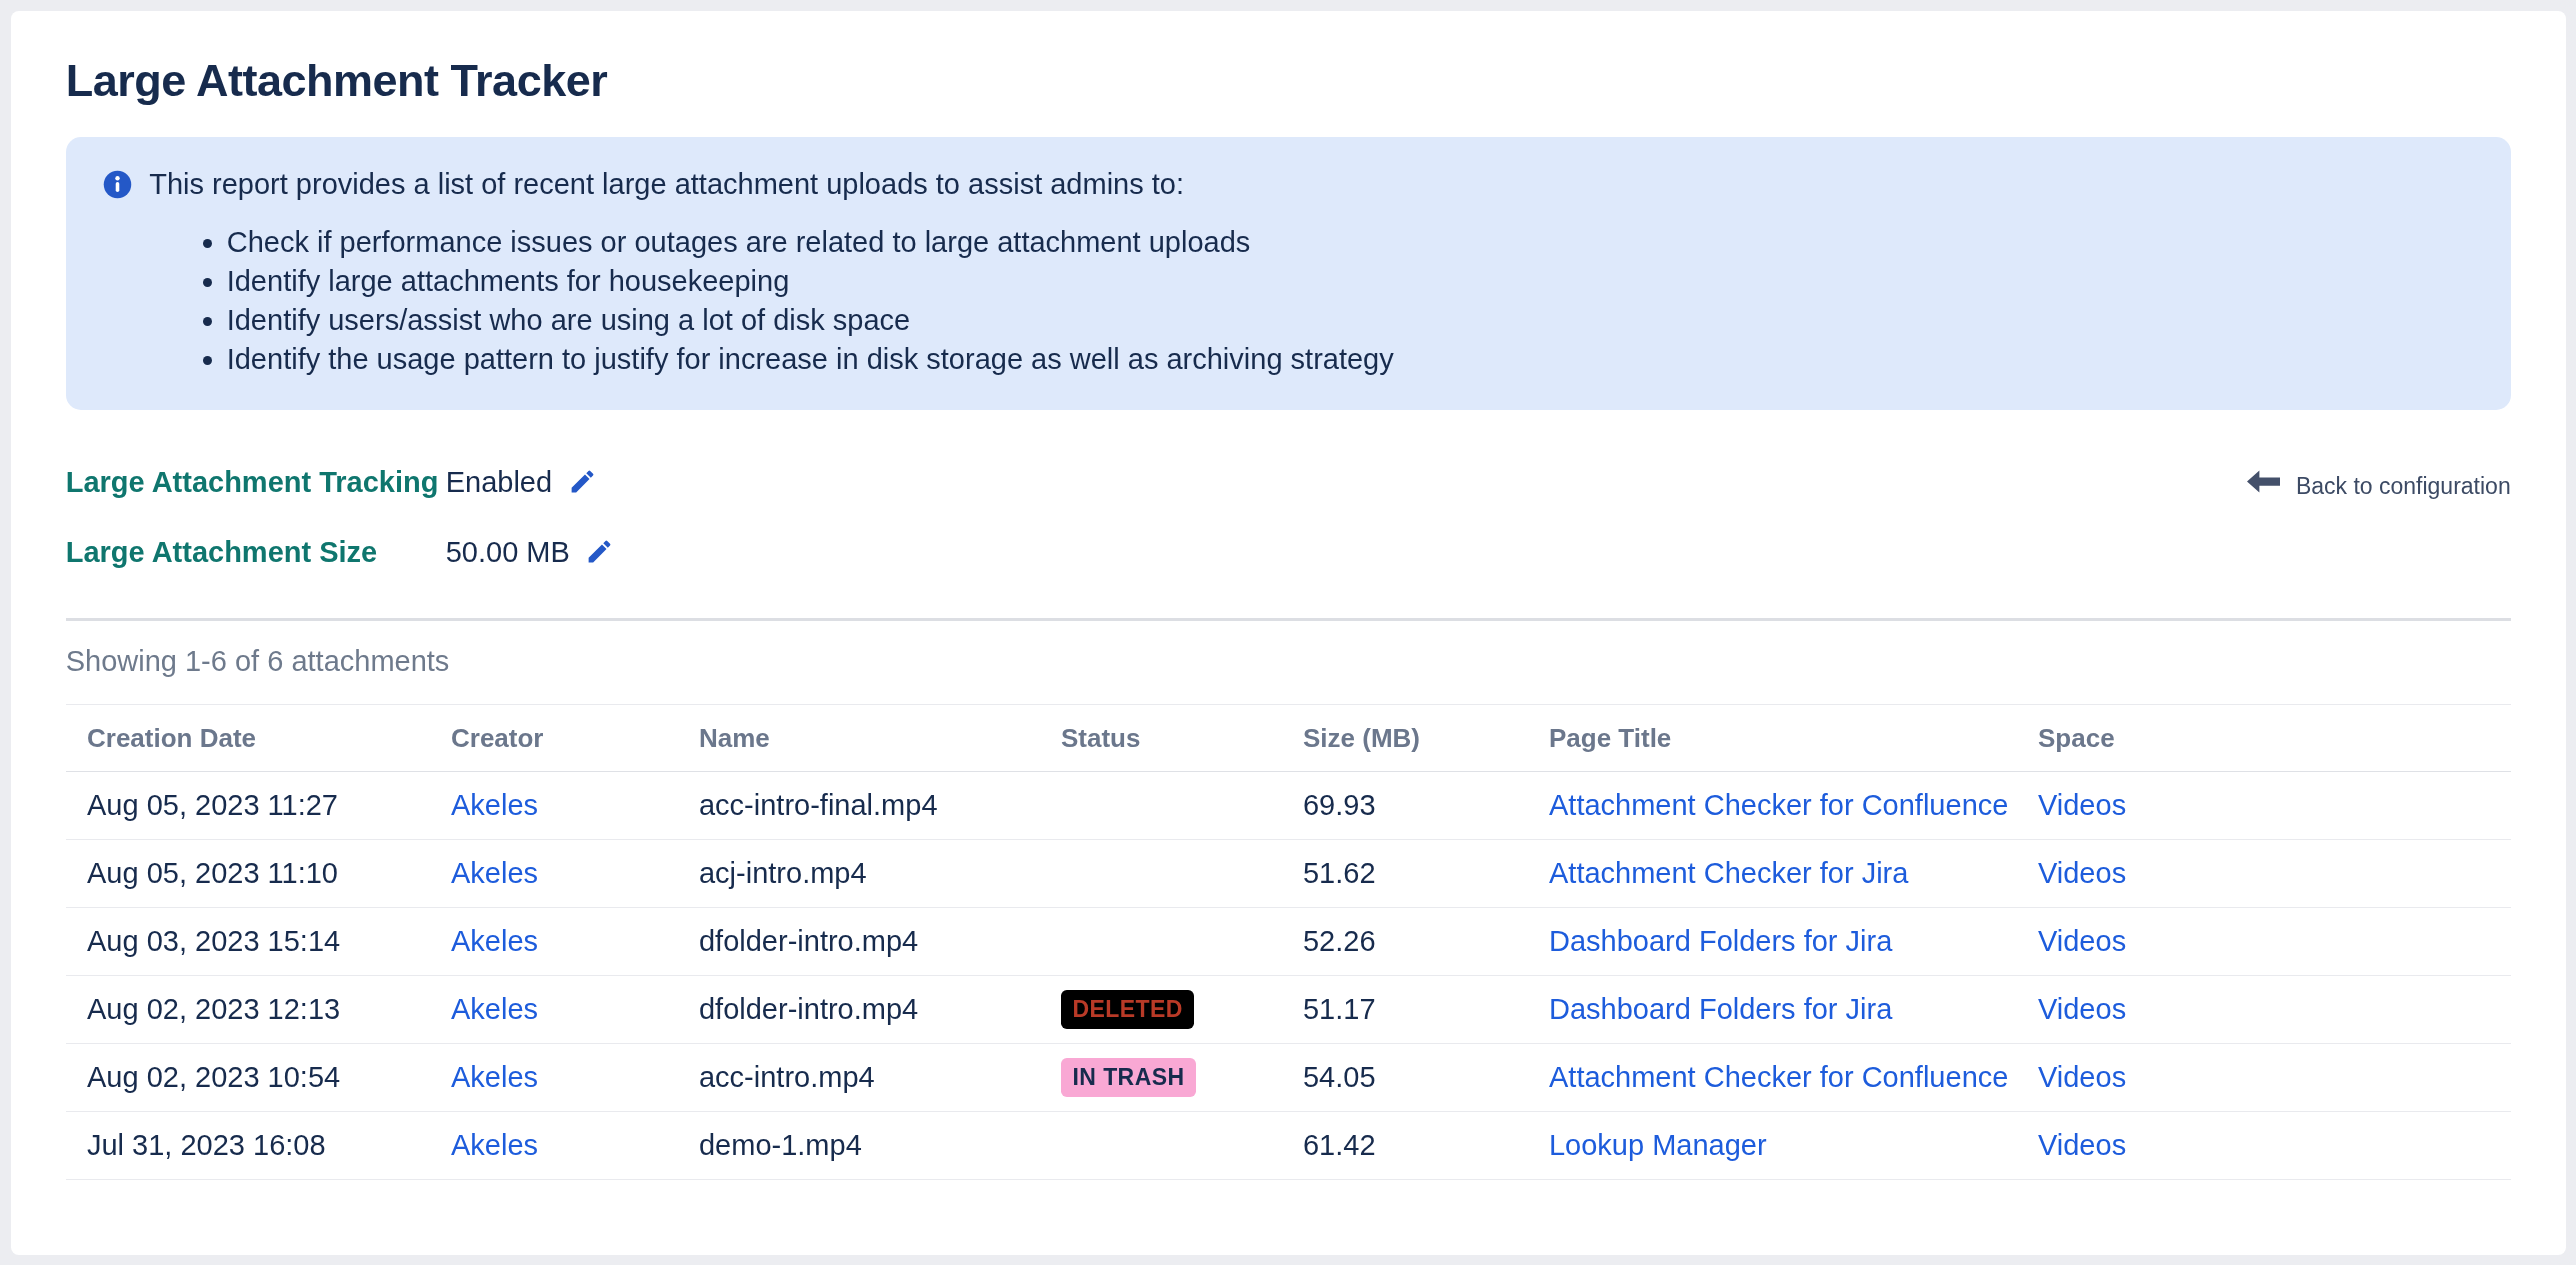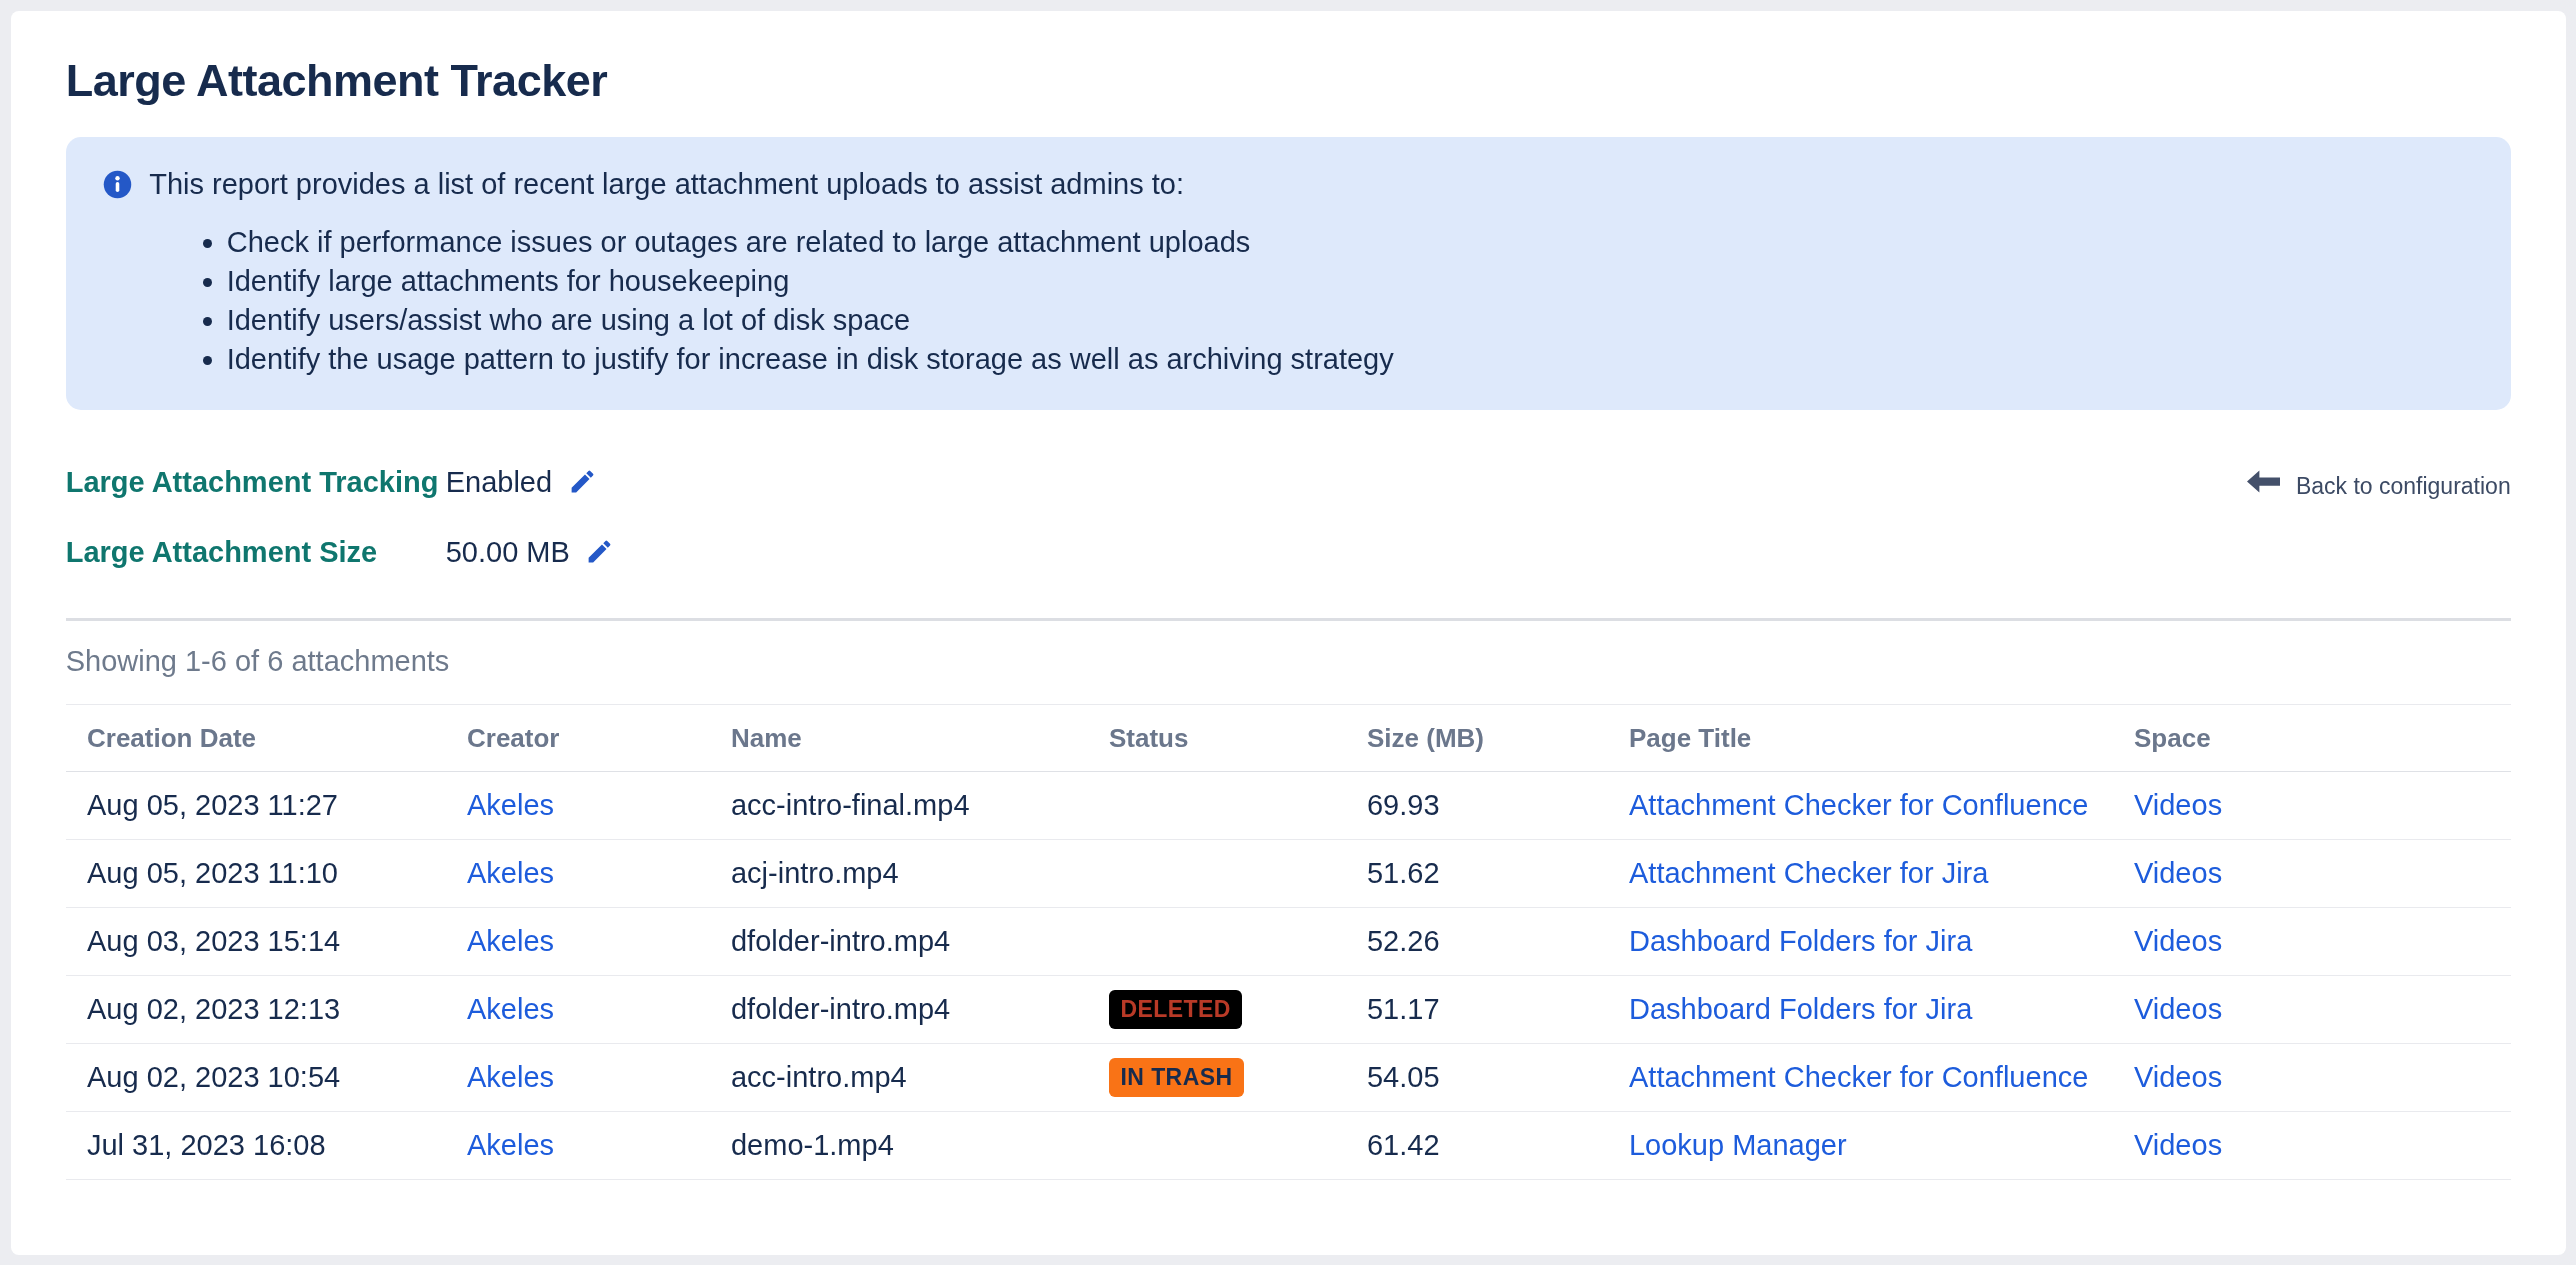--- a/index.html
+++ b/index.html
@@ -62,21 +62,20 @@
   .divider { margin-top: 45px; height: 2.9px; background: #DCDEE3; }
   .summary {
     margin: 23px 0 25px 0;
     font-size: 29px; line-height: 35px; color: #6E7A8C;
   }
   .grid-row {
     display: grid;
     grid-template-columns: 364px 248px 362px 242px 246px 489px 1fr;
     align-items: center;
     padding-left: 21.3px;
-    gap: 16px;
   }
   .thead {
     height: 68px;
     border-top: 1.9px solid #E9EAEE;
     border-bottom: 1.9px solid #DFE1E6;
     color: #6B778C; font-size: 26px; font-weight: 700;
   }
   .trow {
     height: 68px;
     border-bottom: 1.9px solid #E9EAEE;
@@ -84,21 +83,21 @@
   }
   a.tlink { color: #1D5CDC; text-decoration: none; cursor: pointer; }
   .badge {
     display: inline-block;
     font-size: 23px; font-weight: 700; letter-spacing: 0.4px;
     padding: 7.8px 11.6px; border-radius: 5.8px;
     line-height: 23px;
   }
   .badge:empty { display: none; }
   .badge[data-status="deleted"]  { background: #000000; color: #B93A27; }
-  .badge[data-status="in-trash"] { background: #f97316; color: #172B4D; }
+  .badge[data-status="in-trash"] { background: #f9a8d4; color: #172B4D; }
 </style>
 </head>
 <body>
 
 <div class="card">
 
   <h1 class="page-title">Large Attachment Tracker</h1>
 
   <div class="info-panel">
     <div class="info-head">

